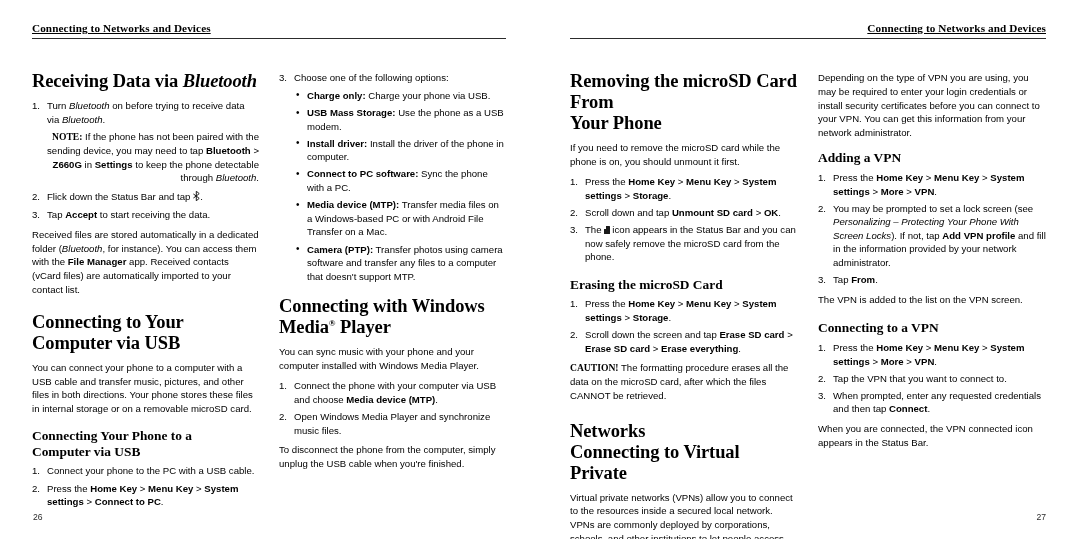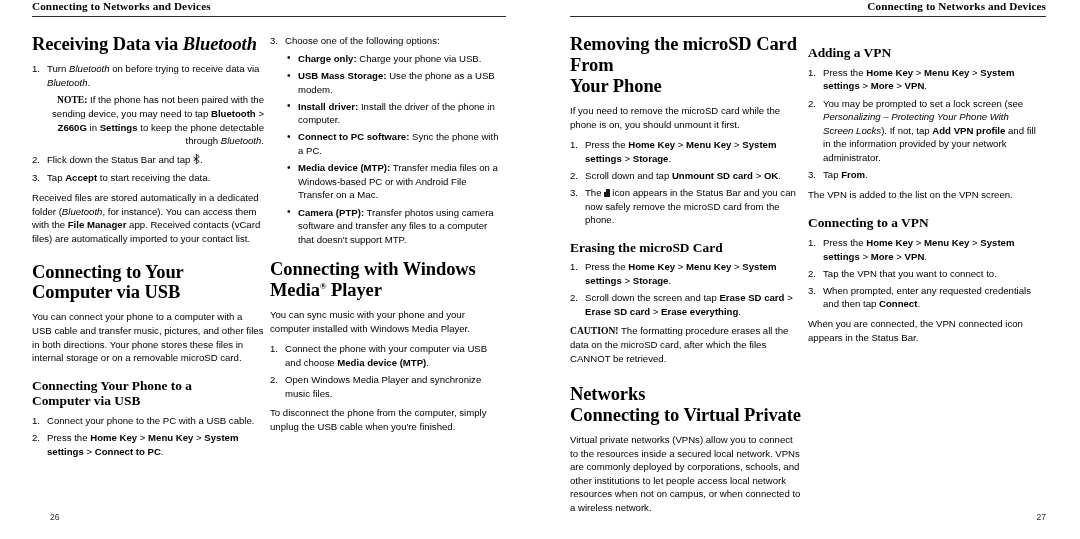--- a/index.html
+++ b/index.html
@@ -23,37 +23,39 @@
   .page {
     position: relative;
     width: 540px;
     height: 539px;
     box-sizing: border-box;
   }
   .page-left { padding: 0 34px 0 32px; }
   .page-right { padding: 0 34px 0 30px; }
 
   .running-head {
+    padding-top: 22px;
     font-family: "Liberation Serif", serif;
     font-weight: bold;
     font-size: 11.2px;
     letter-spacing: .1px;
     line-height: 1.1;
+    text-decoration: underline;
   }
   .rh-left { text-align: left; }
   .rh-right { text-align: right; }
   .rule {
     border-bottom: 1.1px solid #2c2c2c;
     margin-top: 4px;
   }
 
   .cols {
     display: flex;
-    gap: 6px;
-    margin-top: 17px;
+    gap: 20px;
+    margin-top: 32px;
   }
   .col {
     width: 232px;
     box-sizing: border-box;
   }
 
   
   .h1 {
     font-family: "Liberation Serif", serif;
     font-weight: bold;
@@ -155,21 +157,21 @@
     background: #fff;
   }
   .bt-svg { display: inline-block; vertical-align: -1.5px; }
 
   .folio {
     position: absolute;
     bottom: 17px;
     font-size: 8.6px;
     color: #2b2b2b;
   }
-  .folio-left { left: 50px; }
+  .folio-left { left: 33px; }
   .folio-right { right: 34px; }
 </style>
 </head>
 <body>
 
 <div class="spread">
 
   <div class="page page-left">
     <div class="running-head rh-left">
       <span>Connecting to Networks and Devices</span>
@@ -307,20 +309,21 @@
         <p class="body"><b class="serif-b">CAUTION!</b><span> The formatting procedure erases all the data on the microSD card, after which the files CANNOT be retrieved.</span></p>
 
         <div class="h1" style="margin-top:19px">
           <div>Networks</div>
           <div>Connecting to Virtual Private</div>
         </div>
         <p class="body">Virtual private networks (VPNs) allow you to connect to the resources inside a secured local network. VPNs are commonly deployed by corporations, schools, and other institutions to let people access local network resources when not on campus, or when connected to a wireless network.</p>
       </div>
 
       <div class="col">
+        <p class="body">Depending on the type of VPN you are using, you may be required to enter your login credentials or install security certificates before you can connect to your VPN. You can get this information from your network administrator.</p>
 
         <div class="h2" style="margin-top:11px">Adding a VPN</div>
         <ol class="num">
           <li>
             <span class="n">1.</span>
             <span><span>Press the </span><b>Home Key</b><span> &gt; </span><b>Menu Key</b><span> &gt; </span><b>System settings</b><span> &gt; </span><b>More</b><span> &gt; </span><b>VPN</b><span>.</span></span>
           </li>
           <li>
             <span class="n">2.</span>
             <span><span>You may be prompted to set a lock screen (see </span><i>Personalizing – Protecting Your Phone With Screen Locks</i><span>). If not, tap </span><b>Add VPN profile</b><span> and fill in the information provided by your network administrator.</span></span>

